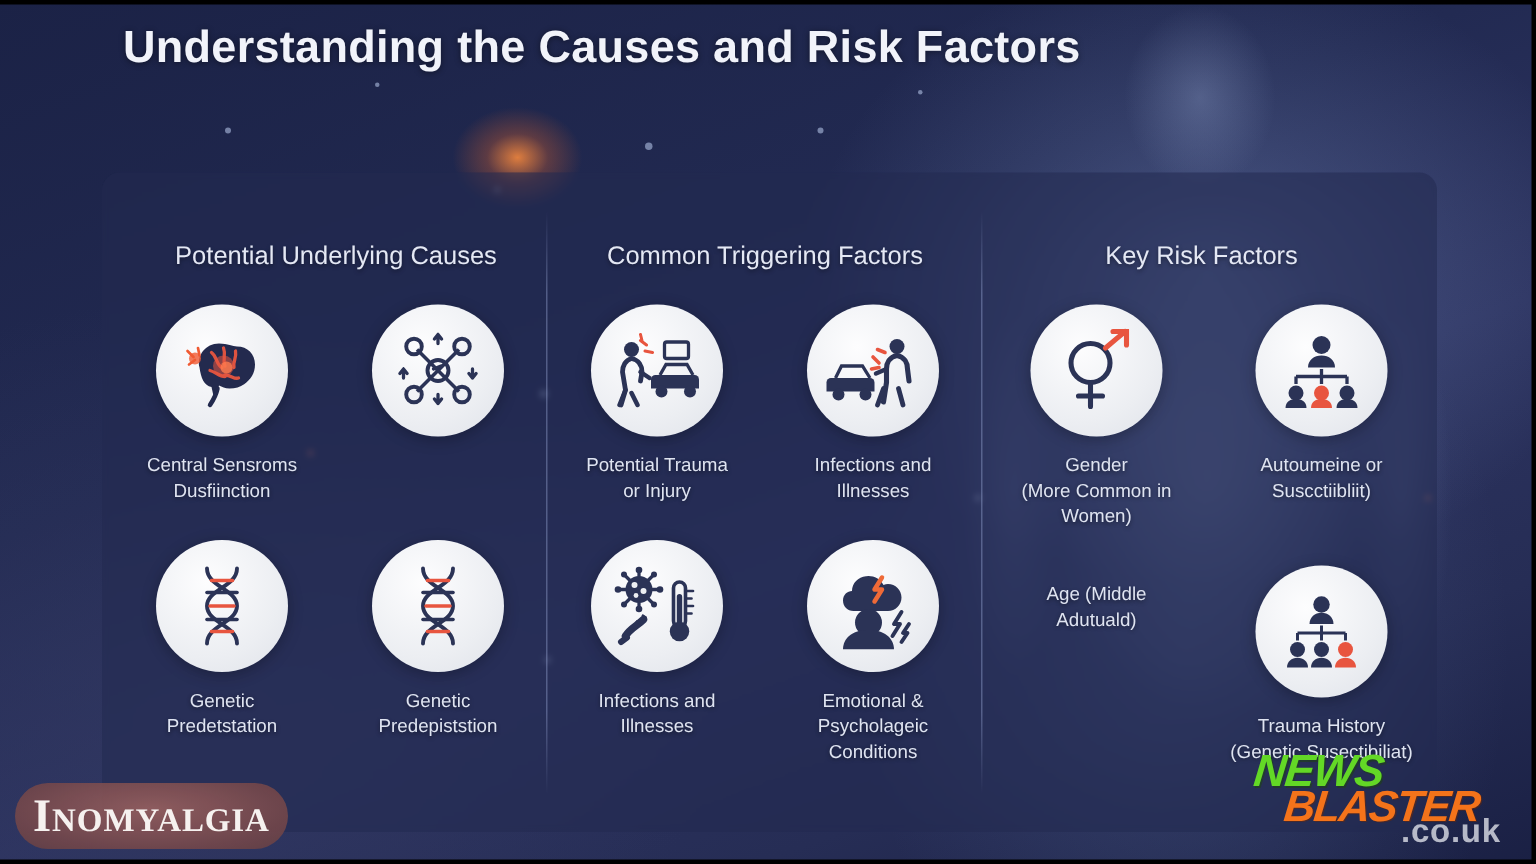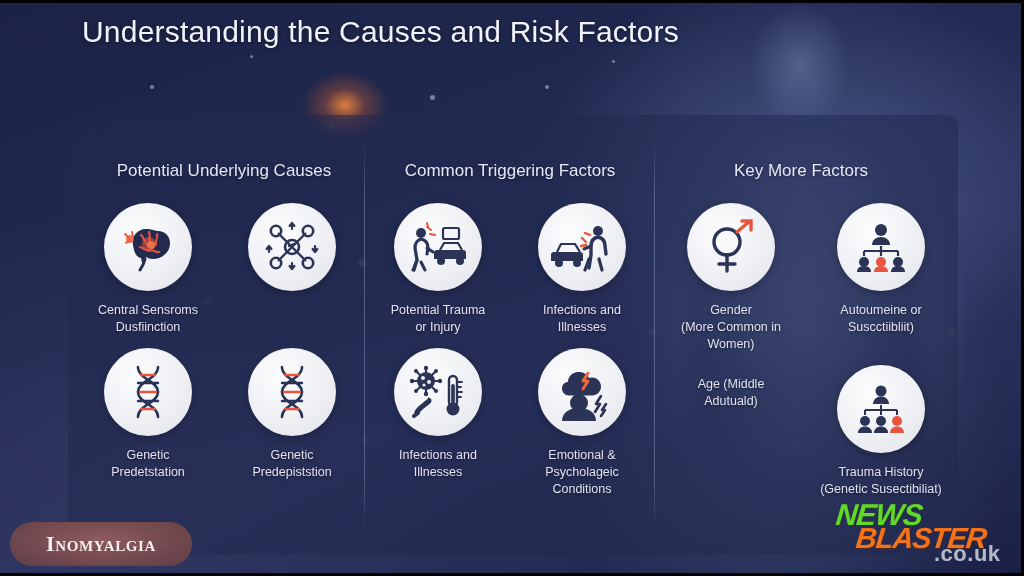--- a/index.html
+++ b/index.html
@@ -49,21 +49,21 @@
     border-radius: 50%;
     background: rgba(190,205,240,0.55);
     pointer-events: none;
   }
 
   
   #title {
     position: absolute;
     left: 82px; top: 15px;
     font-size: 30px;
-    font-weight: 400;
+    font-weight: 700;
     color: #f1f3fa;
     letter-spacing: 0.2px;
     text-shadow: 0 1px 4px rgba(0,0,0,0.45);
   }
 
   
   #panel {
     position: absolute;
     left: 68px; top: 115px;
     width: 890px; height: 440px;
@@ -97,21 +97,21 @@
     margin-top: 46px;
     text-shadow: 0 1px 3px rgba(0,0,0,0.4);
   }
   #col-0 .col-head { padding-left: 8px; }
   #col-2 .col-head { padding-right: 10px; }
 
   .grid {
     margin-top: 22px;
     display: grid;
     grid-template-columns: 1fr 1fr;
-    row-gap: 12px;
+    row-gap: 24px;
   }
 
   .cell {
     display: flex;
     flex-direction: column;
     align-items: center;
   }
 
   .icon-circle {
     width: 88px; height: 88px;
@@ -141,21 +141,21 @@
   #wm-left {
     position: absolute;
     left: 10px; bottom: 10px;
     width: 182px; height: 44px;
     border-radius: 22px;
     background: radial-gradient(ellipse at 50% 40%, rgba(150,95,95,0.92), rgba(118,72,74,0.88) 70%, rgba(104,64,66,0.85) 100%);
     display: flex; align-items: center; justify-content: center;
   }
   #wm-left span {
     font-family: "Liberation Serif", serif;
-    font-size: 22px;
+    font-size: 31px;
     font-weight: 700;
     color: #f6f1ef;
     letter-spacing: 0.6px;
     font-variant: small-caps;
     text-transform: capitalize;
   }
 
   #wm-right {
     position: absolute;
     right: 12px; bottom: 8px;
@@ -401,21 +401,21 @@
           </div>
           <div class="cell-label">Emotional &amp;
 Psycholageic
 Conditions</div>
         </div>
 
       </div>
     </div>
 
     <div class="column" id="col-2">
-      <div class="col-head">Key More Factors</div>
+      <div class="col-head">Key Risk Factors</div>
       <div class="grid">
 
         <div class="cell">
           <div class="icon-circle">
             <svg width="56" height="58" viewBox="0 0 56 58">
               <g fill="none" stroke="#2b3356" stroke-width="3.4" stroke-linecap="round">
                 <circle cx="24" cy="24" r="13"></circle>
                 <path d="M24 37v16M16 46h16"></path>
               </g>
               <g fill="none" stroke="#e8553f" stroke-width="3.4" stroke-linecap="round">

